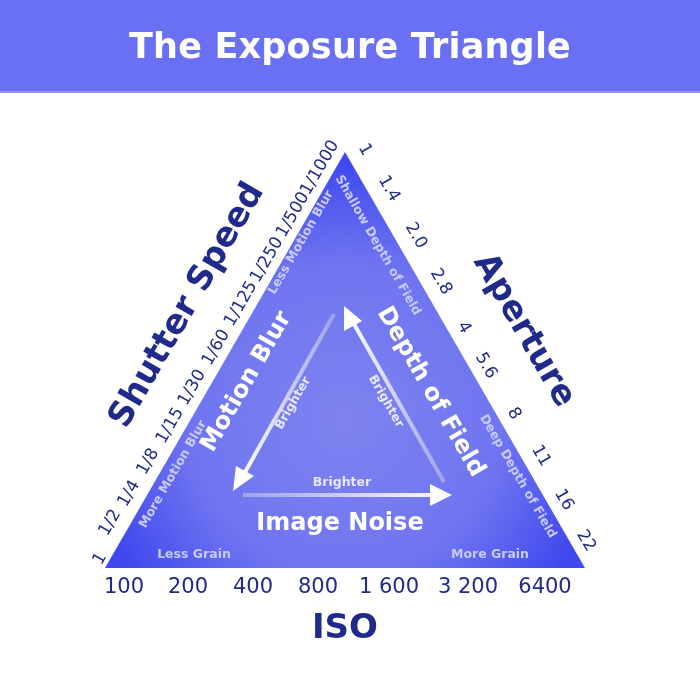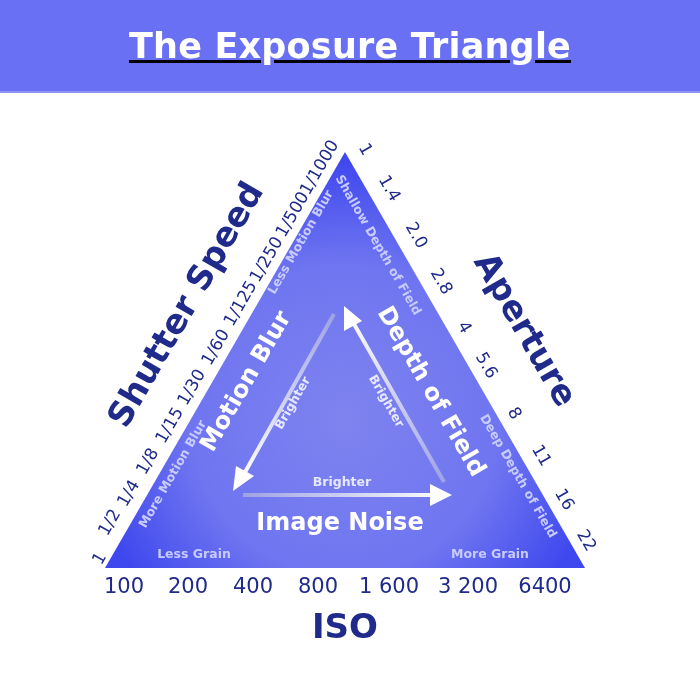--- a/index.html
+++ b/index.html
@@ -1,17 +1,17 @@
 <!DOCTYPE html>
 <html><head>
 <meta charset="utf-8">
 <style>
   html, body { margin:0; padding:0; background:#ffffff; }
   body { width:700px; height:680px; position:relative; overflow:hidden; font-family:"DejaVu Sans", sans-serif; }
-  .header { position:absolute; left:0; top:0; width:700px; height:91px; background:#6a70f3; border-bottom:2px solid #8f95f7; display:flex; align-items:center; justify-content:center;text-decoration:underline; }
+  .header { position:absolute; left:0; top:0; width:700px; height:91px; background:#6a70f3; border-bottom:2px solid #8f95f7; display:flex; align-items:center; justify-content:center; }
   .header-title { color:#ffffff; font-weight:bold; font-size:35px; letter-spacing:0.2px; font-family:"DejaVu Sans", sans-serif; }
   svg { position:absolute; left:0; top:0; }
   .dark { fill:#1f2a8a; font-family:"DejaVu Sans", sans-serif; }
   .big { font-weight:bold; font-size:34px; }
   .tick { font-size:17px; }
   .iso-tick { font-size:21px; }
   .pale { fill:#c7cbff; font-family:"DejaVu Sans", sans-serif; font-weight:bold; font-size:12.5px; }
   .inner { fill:#ffffff; font-family:"DejaVu Sans", sans-serif; font-weight:bold; font-size:24px; }
   .bright { fill:#e6e8ff; font-family:"DejaVu Sans", sans-serif; font-weight:bold; font-size:12.5px; }
 </style>

